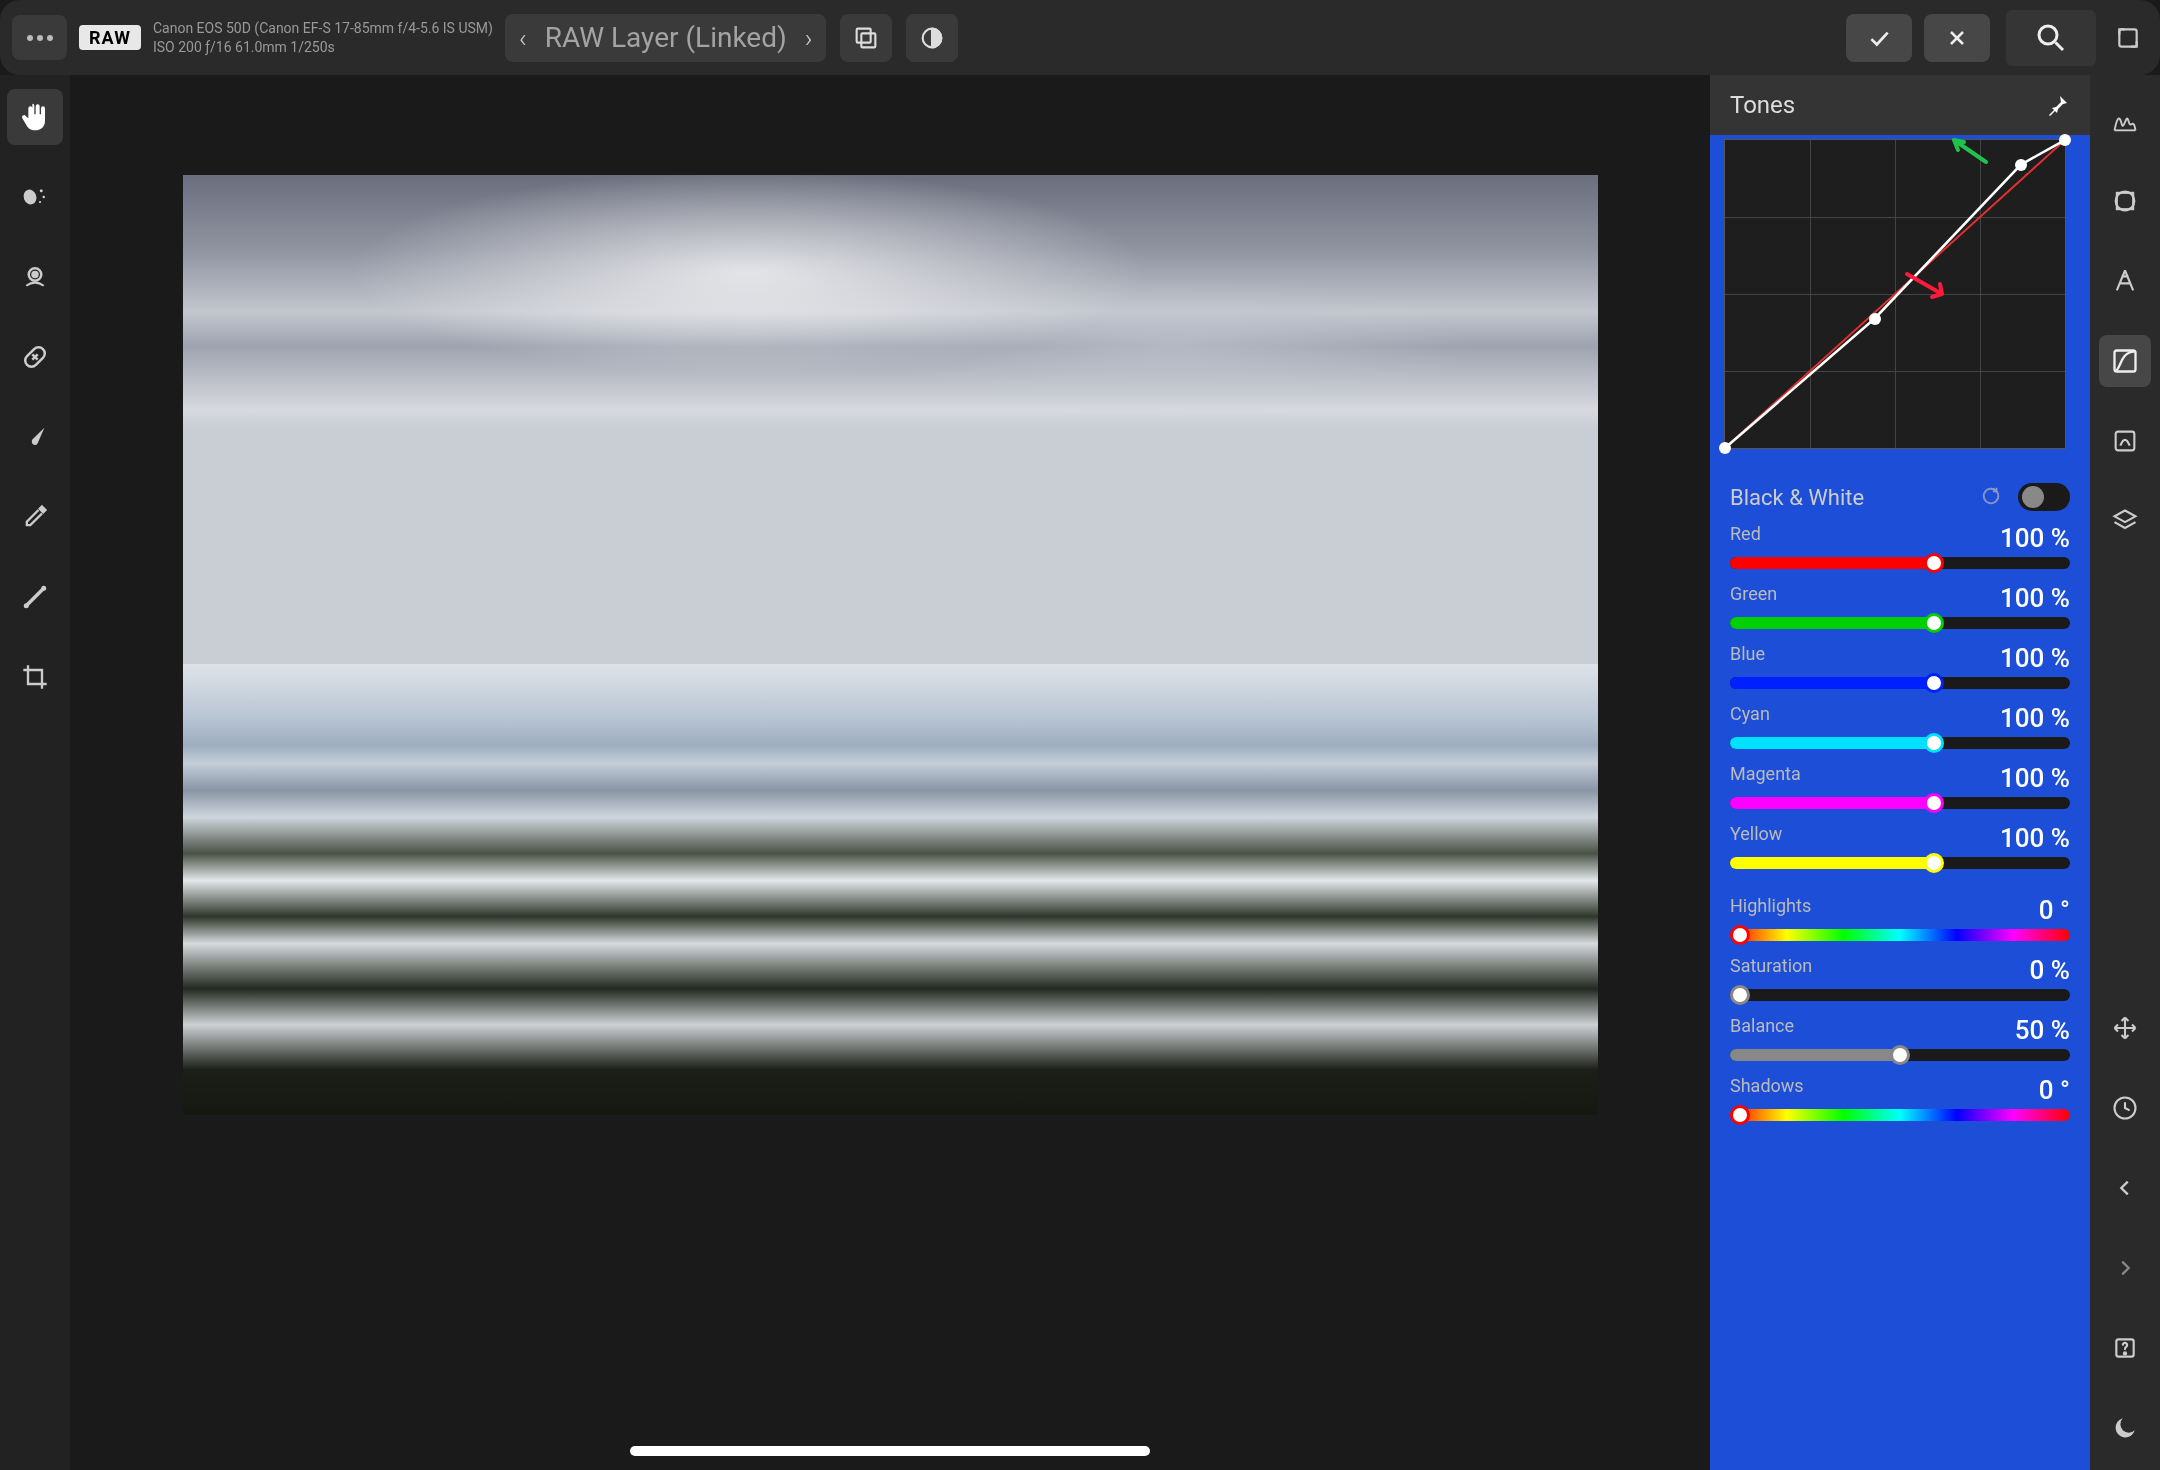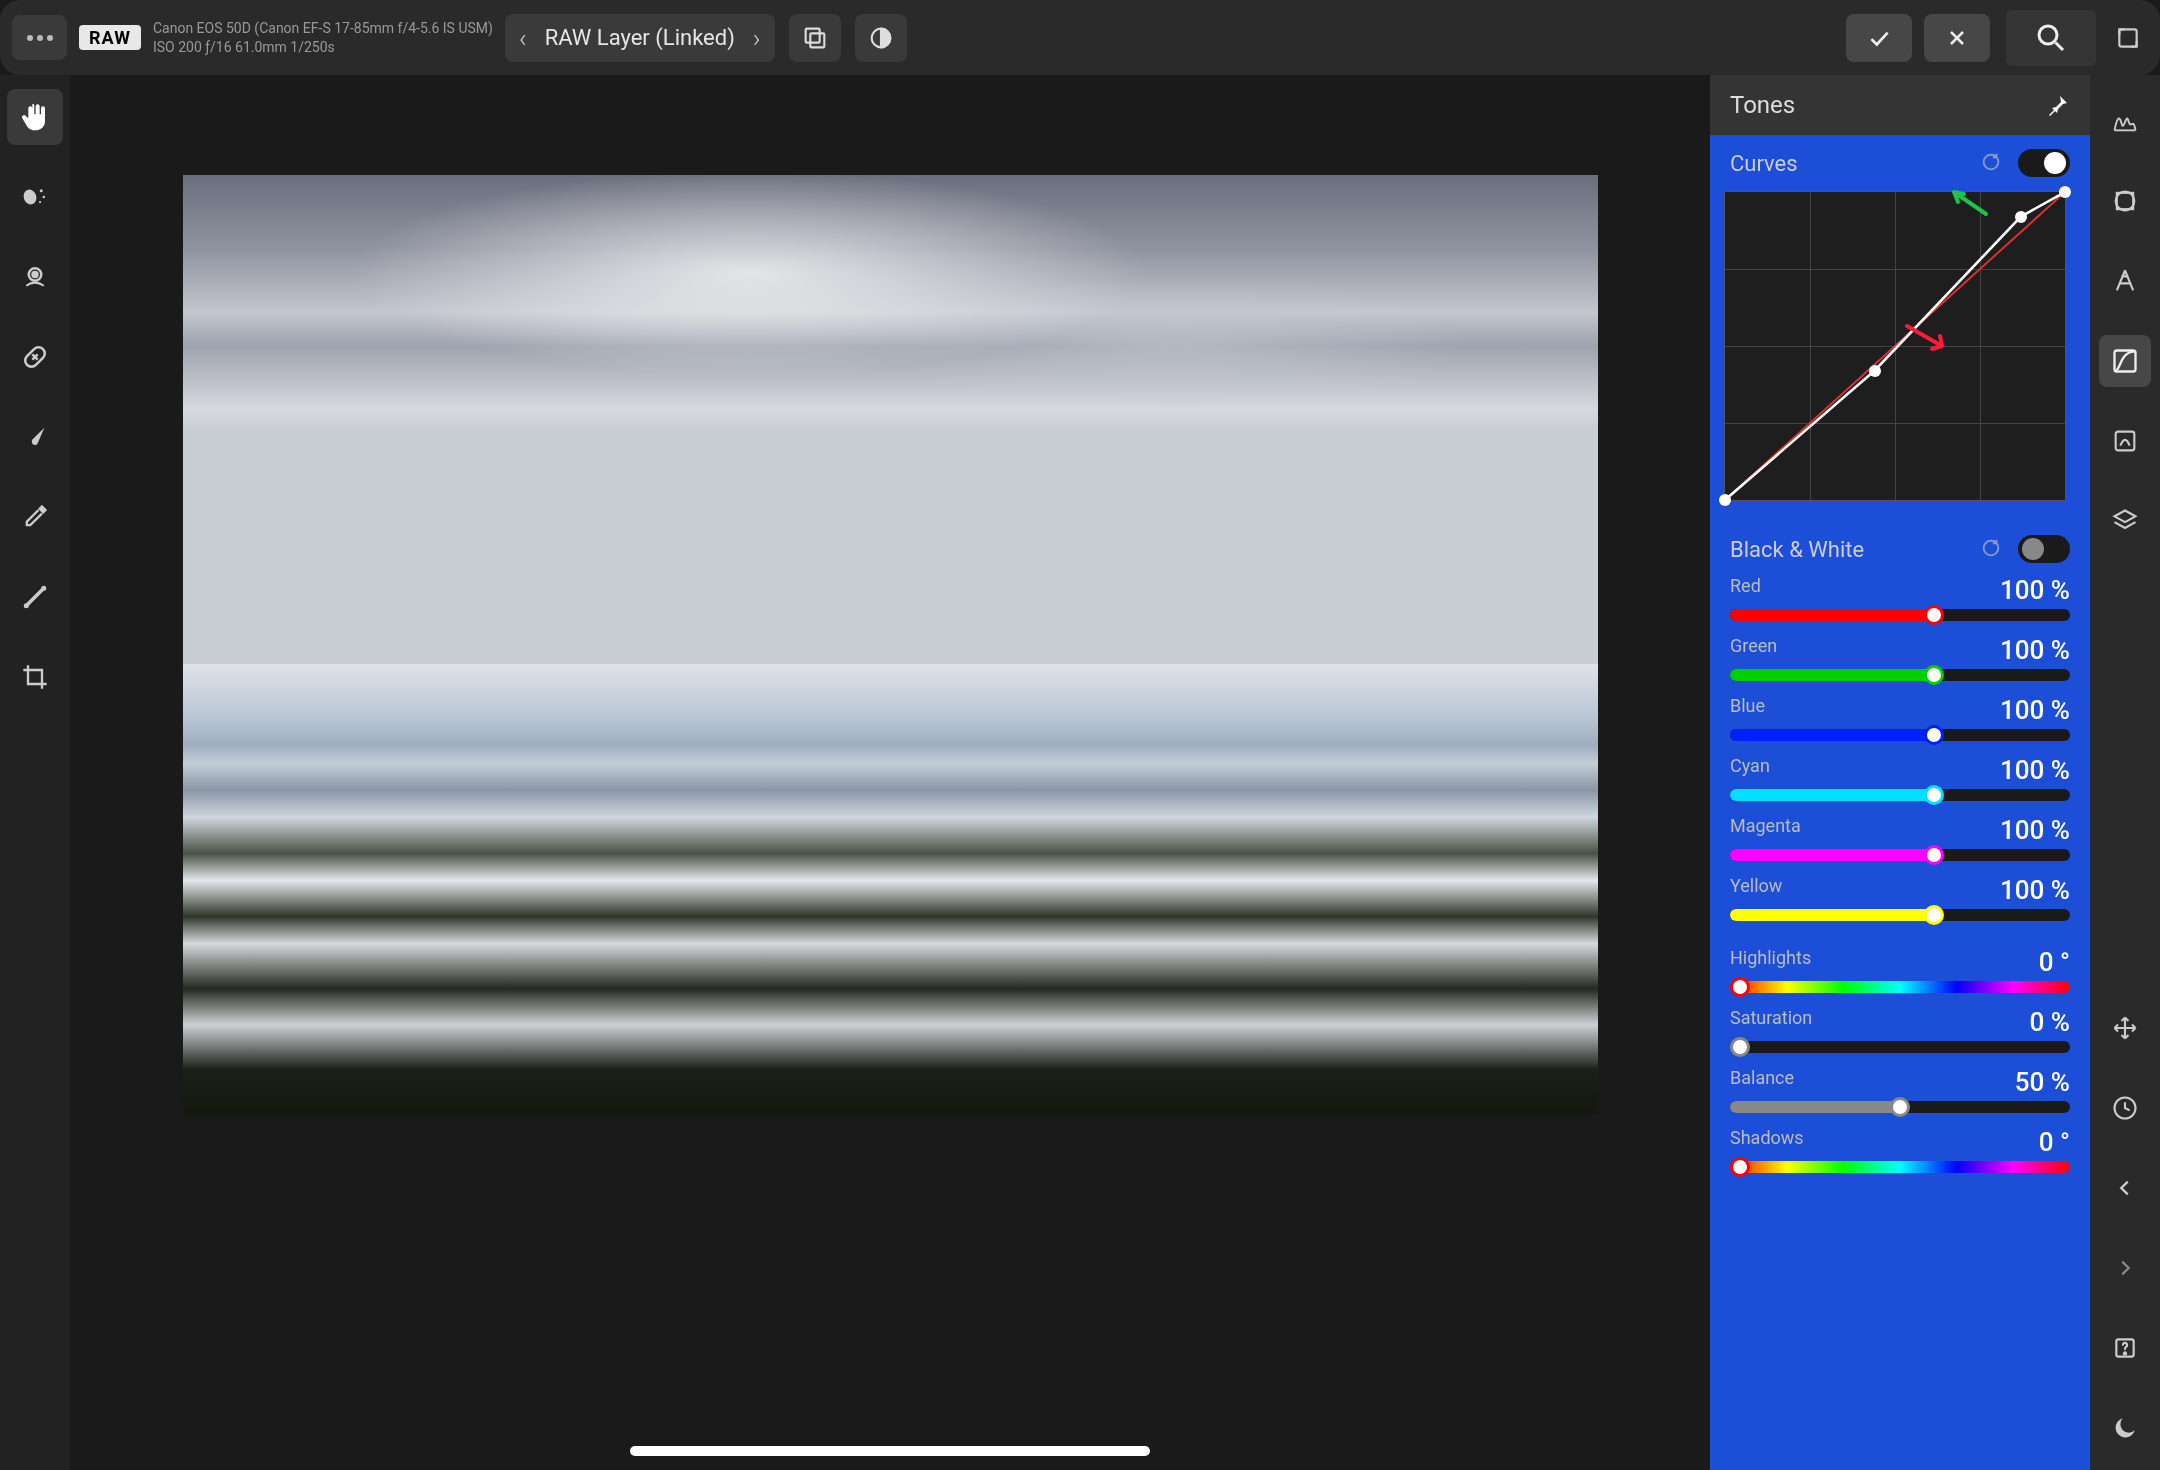--- a/index.html
+++ b/index.html
@@ -7,21 +7,21 @@
 
 
 .top-bar { position: absolute; top: 0; left: 0; right: 0; height: 75px; background: #2a2a2a; display: flex; align-items: center; padding: 0 12px; gap: 12px; border-radius: 20px; }
 .menu-btn { width: 55px; height: 45px; background: #3a3a3a; border-radius: 8px; display: flex; align-items: center; justify-content: center; }
 .menu-dots { display: flex; gap: 4px; }
 .menu-dots span { width: 6px; height: 6px; background: #bbb; border-radius: 50%; }
 .raw-badge { background: #e8e8e8; color: #000; font-weight: 700; font-size: 18px; padding: 2px 10px; border-radius: 4px; letter-spacing: 1px; }
 .camera-info { display: flex; flex-direction: column; font-size: 14px; color: #999; line-height: 1.3; }
 .layer-nav { display: flex; align-items: center; background: #3a3a3a; border-radius: 8px; height: 48px; padding: 0 14px; gap: 18px; }
 .chevron { color: #ccc; font-size: 26px; font-weight: 300; }
-.layer-label { font-size: 22px; color: #e5e5e5; }
+.layer-label { font-size: 28px; color: #a3a3a3; }
 .icon-btn { width: 52px; height: 48px; background: #3a3a3a; border-radius: 8px; display: flex; align-items: center; justify-content: center; margin-left: 2px; }
 .top-right { position: absolute; right: 12px; top: 0; height: 75px; display: flex; align-items: center; gap: 12px; }
 .action-btn { width: 66px; height: 48px; background: #474747; border-radius: 8px; display: flex; align-items: center; justify-content: center; }
 .search-area { width: 90px; height: 56px; background: #353535; border-radius: 6px; display: flex; align-items: center; justify-content: center; margin-left: 4px; }
 
 
 .left-toolbar { position: absolute; left: 0; top: 75px; width: 70px; bottom: 0; background: #222; display: flex; flex-direction: column; align-items: center; padding-top: 14px; gap: 24px; }
 .left-toolbar .tool { width: 56px; height: 56px; display: flex; align-items: center; justify-content: center; border-radius: 8px; }
 .left-toolbar .tool.active { background: #3a3a3a; }
 
@@ -191,34 +191,20 @@
 <div class="tones-panel">
   <div class="panel-header">
     <span>Tones</span>
     <span>
       <svg width="24" height="24" viewBox="0 0 24 24" fill="#fff">
           <path d="M14 3l7 7-4 1-5 5-1 4-2-2-5 5-1-1 5-5-2-2 4-1 5-5z"></path>
         </svg>
     </span>
   </div>
 
-  <div class="section-head">
-    <span>Curves</span>
-    <div class="section-head-ctrls">
-      <span class="small-icon">
-        <svg width="22" height="22" viewBox="0 0 24 24" fill="none" stroke="#bbb" stroke-width="2">
-            <circle cx="12" cy="12" r="8"></circle>
-            <path d="M12 4 a8 8 0 0 1 6 3 M18 3 v4 h-4"></path>
-          </svg>
-      </span>
-      <div class="toggle on">
-          <div class="knob"></div>
-        </div>
-    </div>
-  </div>
   <div class="curves-box">
     <div class="curves-grid-v" style="left:25%;top:0;width:1px;height:100%"></div>
     <div class="curves-grid-v" style="left:50%;top:0;width:1px;height:100%"></div>
     <div class="curves-grid-v" style="left:75%;top:0;width:1px;height:100%"></div>
     <div class="curves-grid-h" style="top:25%;left:0;height:1px;width:100%"></div>
     <div class="curves-grid-h" style="top:50%;left:0;height:1px;width:100%"></div>
     <div class="curves-grid-h" style="top:75%;left:0;height:1px;width:100%"></div>
     <svg class="curves-diag" viewBox="0 0 100 100" preserveAspectRatio="none">
       <line x1="0" y1="100" x2="100" y2="0" stroke="#e03030" stroke-width="0.6"></line>
       <polyline points="0,100 44,58 87,8 100,0" stroke="#fff" stroke-width="0.8" fill="none"></polyline>

